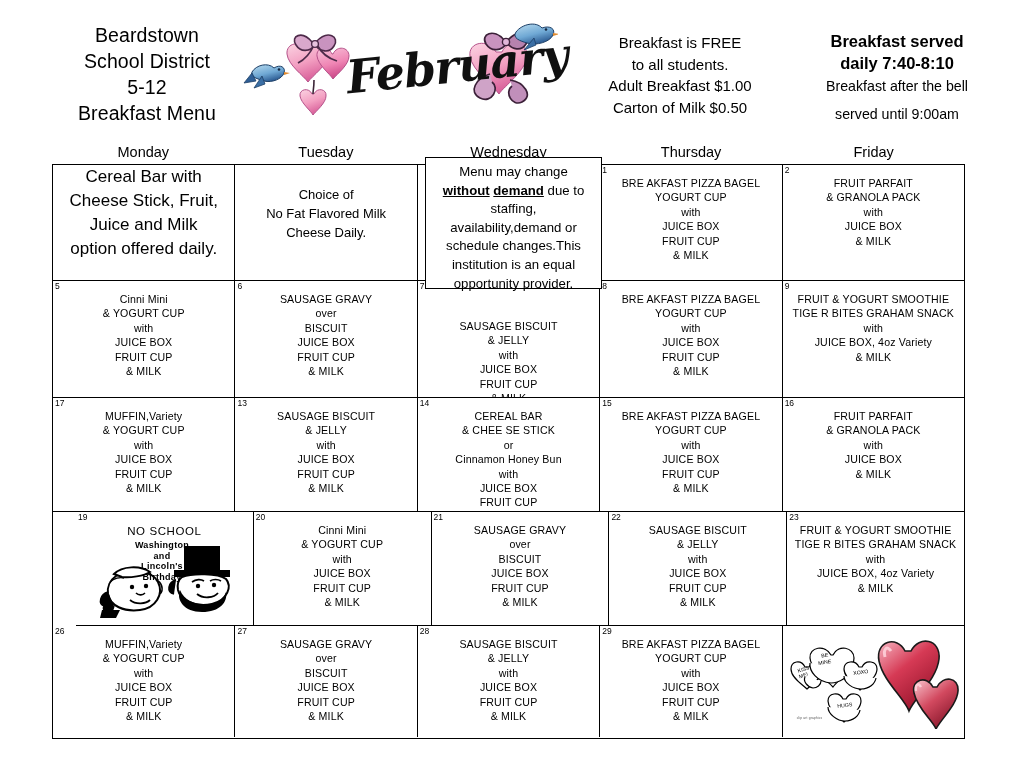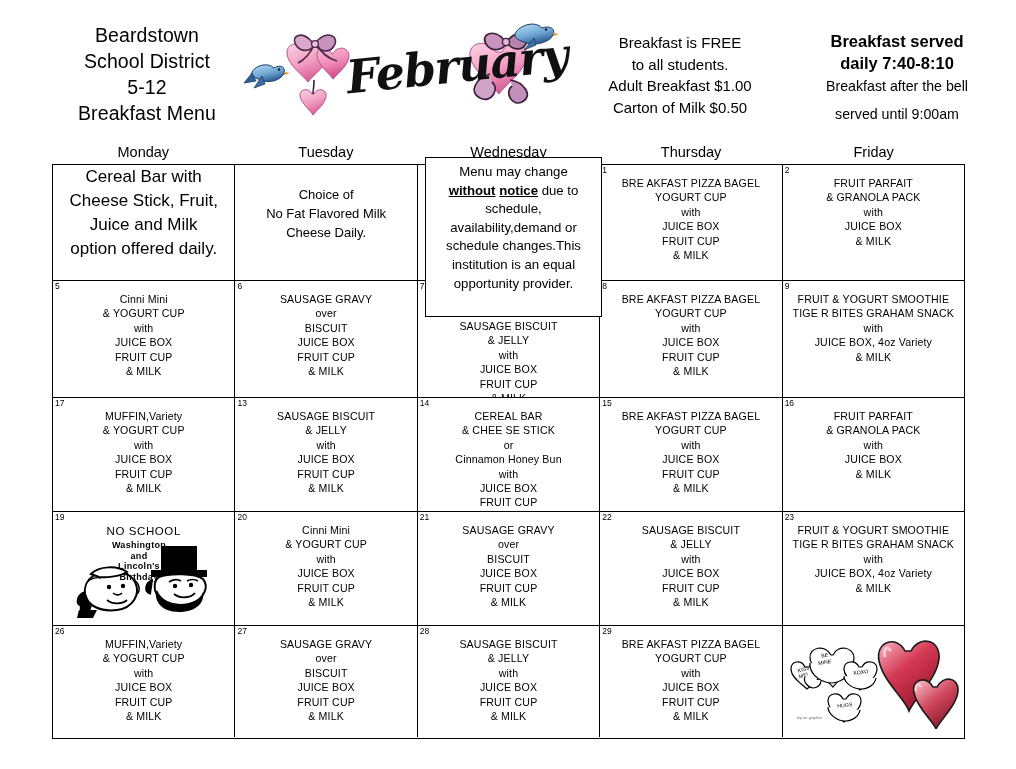--- a/index.html
+++ b/index.html
@@ -106,21 +106,21 @@
   }
   .wk {
     display: flex;
     flex: 0 0 auto;
     border-bottom: 1.2px solid #000;
   }
   .wk:last-child { border-bottom: none; }
   .wk.r1 { height: 116px; }
   .wk.r2 { height: 117px; }
   .wk.r3 { height: 114px; }
-  .wk.r4 { height: 114px; }
+  .wk.r4 { height: 114px; margin-left: 23px; }
   .wk.r5 { height: 111px; }
 
   .cell {
     flex: 1 1 0;
     position: relative;
     border-right: 1.2px solid #000;
     overflow: hidden;
   }
   .cell:last-child { border-right: none; }
 
@@ -164,21 +164,21 @@
     text-align: center;
     font-size: 11.5px;
     letter-spacing: .6px;
   }
 
   
   .disclaimer {
     position: absolute;
     left: 425px; top: 157px;
     width: 177px;
-    height: 160px;
+    height: 132px;
     background: #ffffff;
     border: 1.4px solid #000;
     z-index: 30;
     font-size: 13.2px;
     line-height: 18.6px;
     text-align: center;
     padding: 5px 6px 0 6px;
   }
   .disclaimer b { font-weight: bold; text-decoration: underline; }
 
@@ -646,23 +646,23 @@
     <div class="attribution">clip art graphics</div>
   </div>
 </div>
       </div>
     </div>
 
   <div class="disclaimer">
     <div>Menu may change</div>
     <div>
       <b>without</b>
-      <b>notice</b>
+      <b>demand</b>
       <span>due to</span>
     </div>
-    <div>schedule,</div>
+    <div>staffing,</div>
     <div>availability,demand or</div>
     <div>schedule changes.This</div>
     <div>institution is an equal</div>
     <div>opportunity provider.</div>
   </div>
 
 </div>
 
 </body></html>

